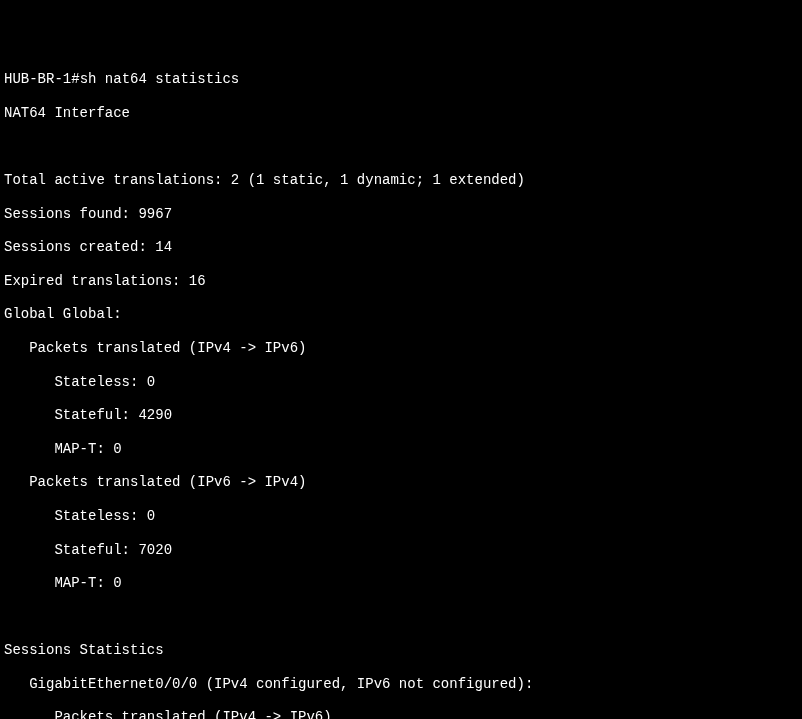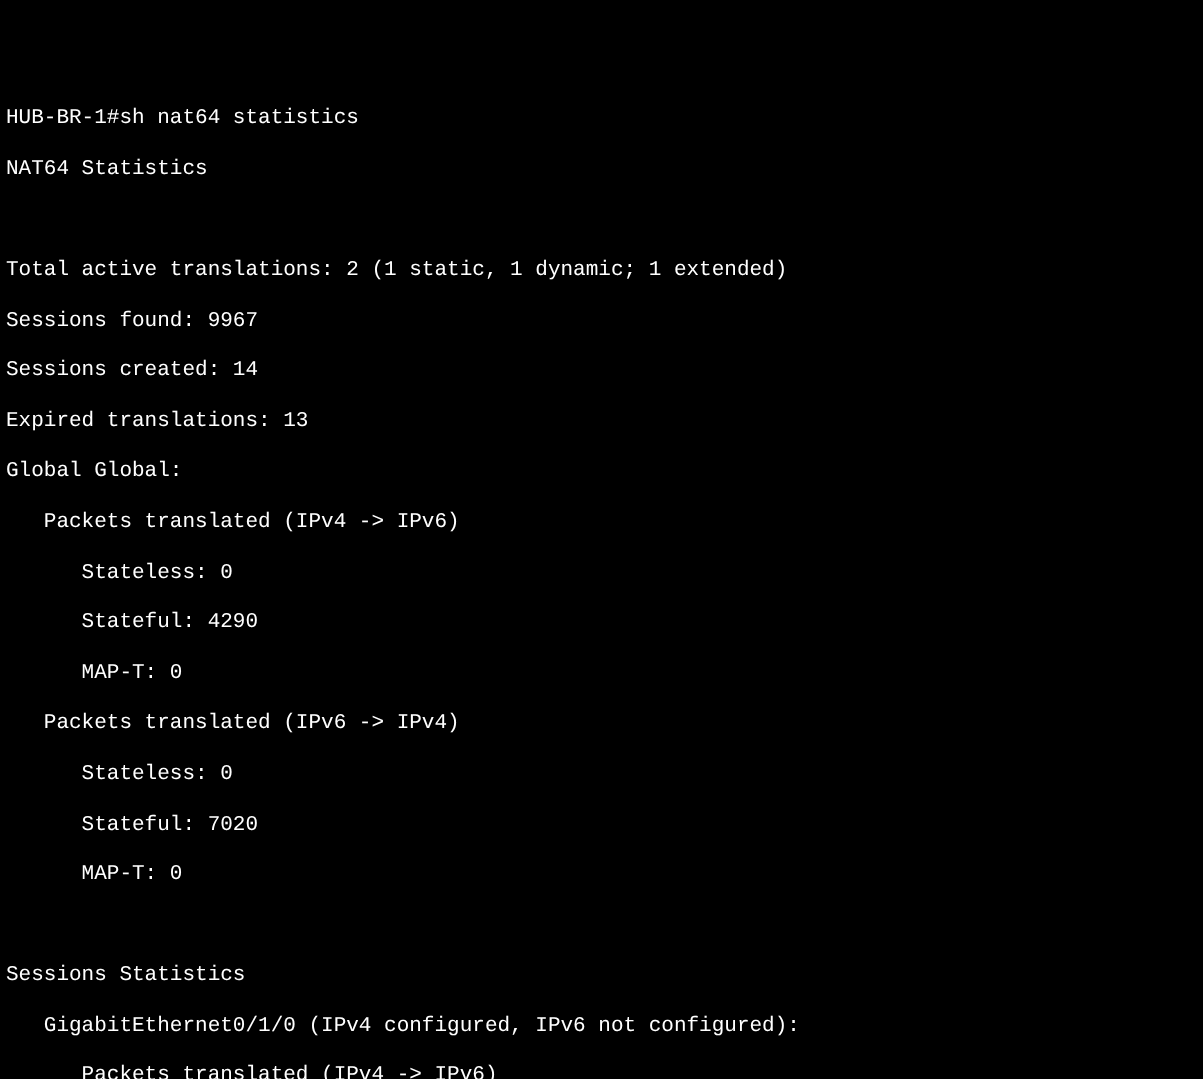--- a/index.html
+++ b/index.html
@@ -15,38 +15,38 @@
       box-sizing: border-box;
     }
     .line { display: block; font-family: Liberation Mono, monospace; }
   </style>
 </head>
 <body>
 
 
 
 <span class="line"><span>HUB-BR-1#</span><span>sh nat64 statistics</span></span>
-<span class="line">NAT64 Statistics</span>
+<span class="line">NAT64 Interface</span>
 <span class="line"> </span>
 <span class="line">Total active translations: 2 (1 static, 1 dynamic; 1 extended)</span>
 <span class="line">Sessions found: 9967</span>
 <span class="line">Sessions created: 14</span>
-<span class="line">Expired translations: 13</span>
+<span class="line">Expired translations: 16</span>
 <span class="line">Global Global:</span>
 <span class="line">   Packets translated (IPv4 -&gt; IPv6)</span>
 <span class="line">      Stateless: 0</span>
 <span class="line">      Stateful: 4290</span>
 <span class="line">      MAP-T: 0</span>
 <span class="line">   Packets translated (IPv6 -&gt; IPv4)</span>
 <span class="line">      Stateless: 0</span>
 <span class="line">      Stateful: 7020</span>
 <span class="line">      MAP-T: 0</span>
 <span class="line"> </span>
 <span class="line">Sessions Statistics</span>
-<span class="line">   GigabitEthernet0/1/0 (IPv4 configured, IPv6 not configured):</span>
+<span class="line">   GigabitEthernet0/0/0 (IPv4 configured, IPv6 not configured):</span>
 <span class="line">      Packets translated (IPv4 -&gt; IPv6)</span>
 
 
 
 
 
 
 
 
 

